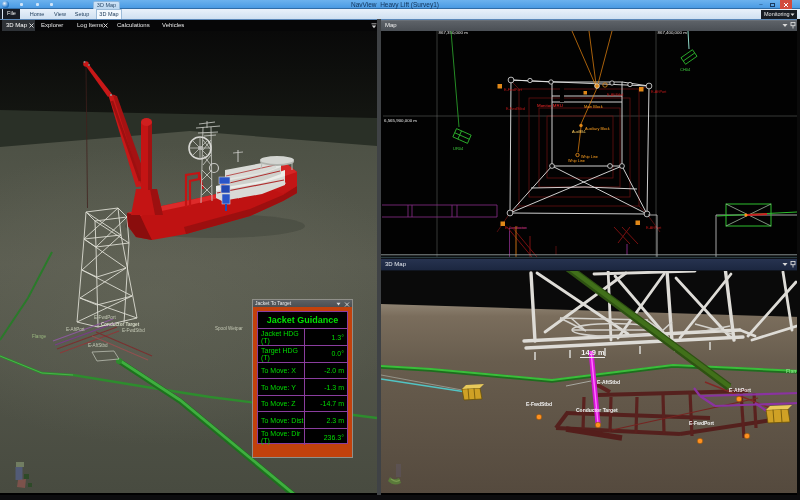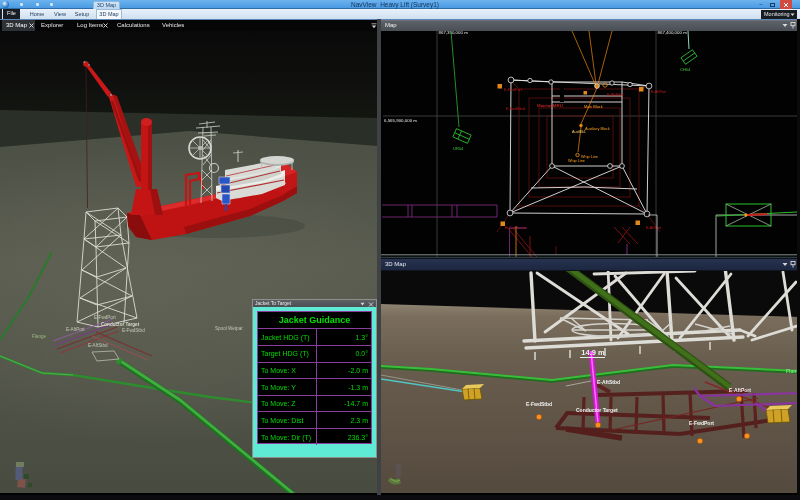--- a/index.html
+++ b/index.html
@@ -531,21 +531,21 @@
       <path d="M388,481 Q394,487 401,483 L399,478 Q393,481 390,477 Z" fill="#5a7a3a"></path>
       <path d="M391,479 Q396,483 400,480" fill="none" stroke="#7a9a50" stroke-width="1.2"></path>
       <rect x="396" y="464" width="5" height="13" fill="#5f5560" opacity="0.55"></rect>
     </g>
   </svg>
 
   <div class="abs" style="left:377px;top:19px;width:4px;height:481px;background:#3f4245;"></div>
   <div class="abs" style="left:797px;top:19px;width:3px;height:481px;background:#0a0a0a;"></div>
   <div class="abs" style="left:0;top:495px;width:800px;height:5px;background:#0c0c0e;"></div>
 
-  <div class="abs" style="left:252px;top:299px;width:125px;height:159px;background:#5eead4;border:1px solid #8f8f89;">
+  <div class="abs" style="left:252px;top:299px;width:101px;height:159px;background:#c2410c;border:1px solid #8f8f89;">
     <div style="height:7px;background:linear-gradient(#5c6064,#4b4f53);color:#e8e8e8;font-size:5px;line-height:7px;padding:0 2px;">Jacket To Target<svg style="float:right;margin-top:1.5px;" width="14" height="5">
           <polygon points="0.5,0.8 4.5,0.8 2.5,3.4" fill="#d8d8d8"></polygon>
           <path d="M9,0.5 L13,4.5 M13,0.5 L9,4.5" stroke="#d8d8d8" stroke-width="0.9"></path>
         </svg></div>
     <div style="position:absolute;left:4px;top:11px;right:4px;bottom:13px;background:#000;border:1px solid #8a3d9e;">
       <div style="height:17px;border-bottom:1px solid #8a3d9e;color:#00e000;font-weight:bold;font-size:9px;text-align:center;line-height:17px;">Jacket Guidance</div>
       <table style="width:100%;border-collapse:collapse;color:#00dd00;font-size:7px;">
         <tbody>
             <tr>
               <td style="border-bottom:1px solid #8a3d9e;border-right:1px solid #8a3d9e;padding:0 0 0 3px;height:16.6px;width:52%;">Jacket HDG (T)</td>

